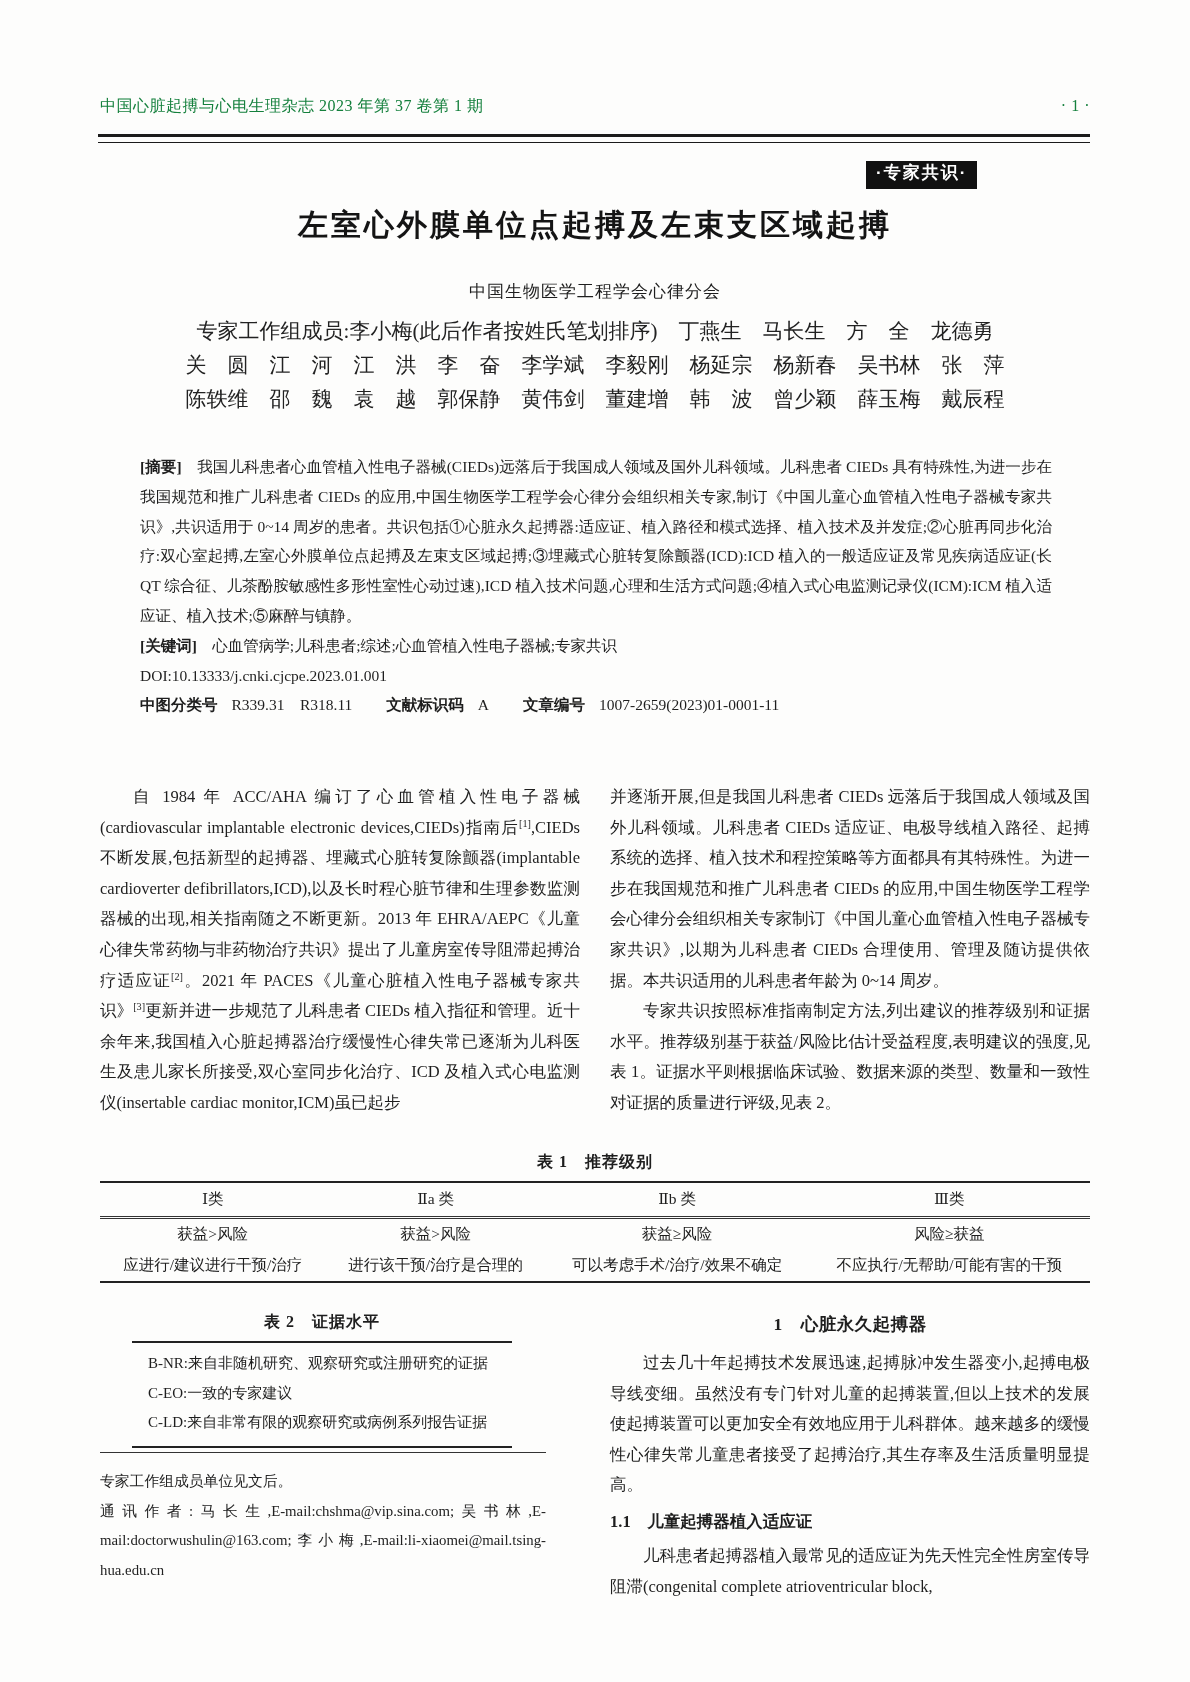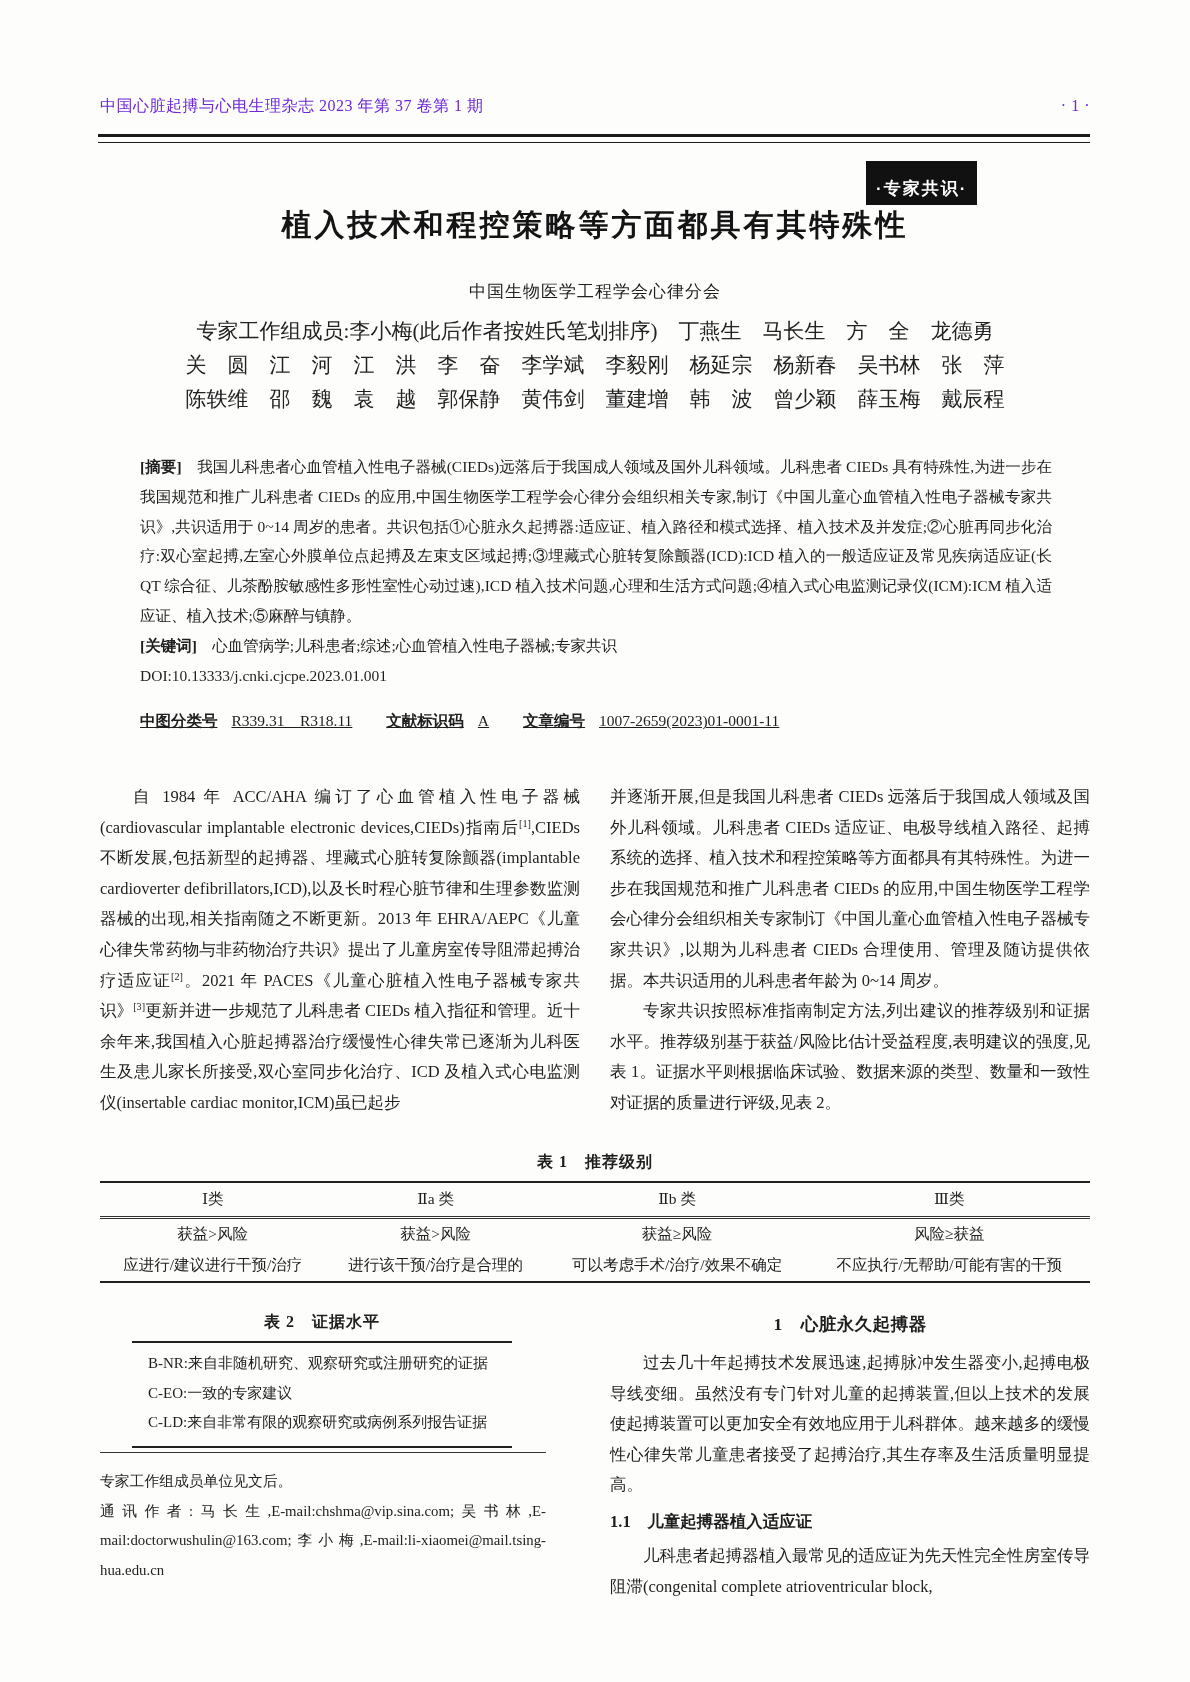--- a/index.html
+++ b/index.html
@@ -9,33 +9,33 @@
     background:#fdfdfc;
     font-family:"Liberation Serif","DejaVu Serif",serif;
     color:#1e1e1e;
     overflow:hidden;
     margin:0 auto;
   }
   
   .pg-header{
     position:absolute;top:96px;left:100px;width:990px;
     display:flex;justify-content:space-between;align-items:baseline;
-    font-size:16px;letter-spacing:.5px;color:#6d28d9;
+    font-size:16px;letter-spacing:.5px;color:#15803d;
   }
   .rule-double{
     position:absolute;top:134px;left:98px;width:992px;height:5px;
     border-top:3px solid #1b1b1b;border-bottom:1px solid #1b1b1b;
   }
   
   .badge{
     position:absolute;top:161px;left:866px;
     background:#111;color:#fff;
     font-family:"Liberation Sans","DejaVu Sans",sans-serif;
     font-size:17px;font-weight:700;letter-spacing:2px;
-    padding:16px 10px 5px 10px;
+    padding:0 10px 5px 10px;
   }
   
   .title{
     position:absolute;top:205px;left:0;width:100%;
     margin:0;text-align:center;
     font-size:30px;font-weight:700;letter-spacing:3px;color:#141414;
   }
   .society{
     position:absolute;top:280px;left:0;width:100%;
     text-align:center;font-size:17px;letter-spacing:1px;
@@ -44,21 +44,21 @@
     position:absolute;top:314px;left:100px;width:990px;
     text-align:center;font-size:21px;line-height:34px;color:#222;
   }
   
   .abstract{
     position:absolute;top:452px;left:140px;width:912px;
     font-size:15.5px;line-height:29.8px;text-align:justify;
   }
   .abstract p{margin:0;}
   .abstract .lbl{font-weight:700;}
-  .abstract .meta{margin-top:16px;text-decoration:underline;}
+  .abstract .meta{}
   .abstract .meta b{font-weight:700;}
   .abstract .meta .gap{display:inline-block;width:34px;}
   .abstract .meta .sgap{display:inline-block;width:14px;}
   
   .col{
     position:absolute;width:480px;
     font-size:16.5px;line-height:30.6px;text-align:justify;
   }
   .col p{margin:0;}
   .col p.indent{text-indent:2em;}
@@ -105,21 +105,21 @@
 <div class="page">
 
   <div class="pg-header">
     <span>中国心脏起搏与心电生理杂志 2023 年第 37 卷第 1 期</span>
     <span>· 1 ·</span>
   </div>
   <div class="rule-double"></div>
 
   <div class="badge">·专家共识·</div>
 
-  <h1 class="title">植入技术和程控策略等方面都具有其特殊性</h1>
+  <h1 class="title">左室心外膜单位点起搏及左束支区域起搏</h1>
   <div class="society">中国生物医学工程学会心律分会</div>
 
   <div class="authors">
     <div>专家工作组成员:李小梅(此后作者按姓氏笔划排序)　丁燕生　马长生　方　全　龙德勇</div>
     <div>关　圆　江　河　江　洪　李　奋　李学斌　李毅刚　杨延宗　杨新春　吴书林　张　萍</div>
     <div>陈轶维　邵　魏　袁　越　郭保静　黄伟剑　董建增　韩　波　曾少颖　薛玉梅　戴辰程</div>
   </div>
 
   <div class="abstract">
     <p><span class="lbl">[摘要]</span>　<span>我国儿科患者心血管植入性电子器械(CIEDs)远落后于我国成人领域及国外儿科领域。儿科患者 CIEDs 具有特殊性,为进一步在我国规范和推广儿科患者 CIEDs 的应用,中国生物医学工程学会心律分会组织相关专家,制订《中国儿童心血管植入性电子器械专家共识》,共识适用于 0~14 周岁的患者。共识包括①心脏永久起搏器:适应证、植入路径和模式选择、植入技术及并发症;②心脏再同步化治疗:双心室起搏,左室心外膜单位点起搏及左束支区域起搏;③埋藏式心脏转复除颤器(ICD):ICD 植入的一般适应证及常见疾病适应证(长 QT 综合征、儿茶酚胺敏感性多形性室性心动过速),ICD 植入技术问题,心理和生活方式问题;④植入式心电监测记录仪(ICM):ICM 植入适应证、植入技术;⑤麻醉与镇静。</span></p>

